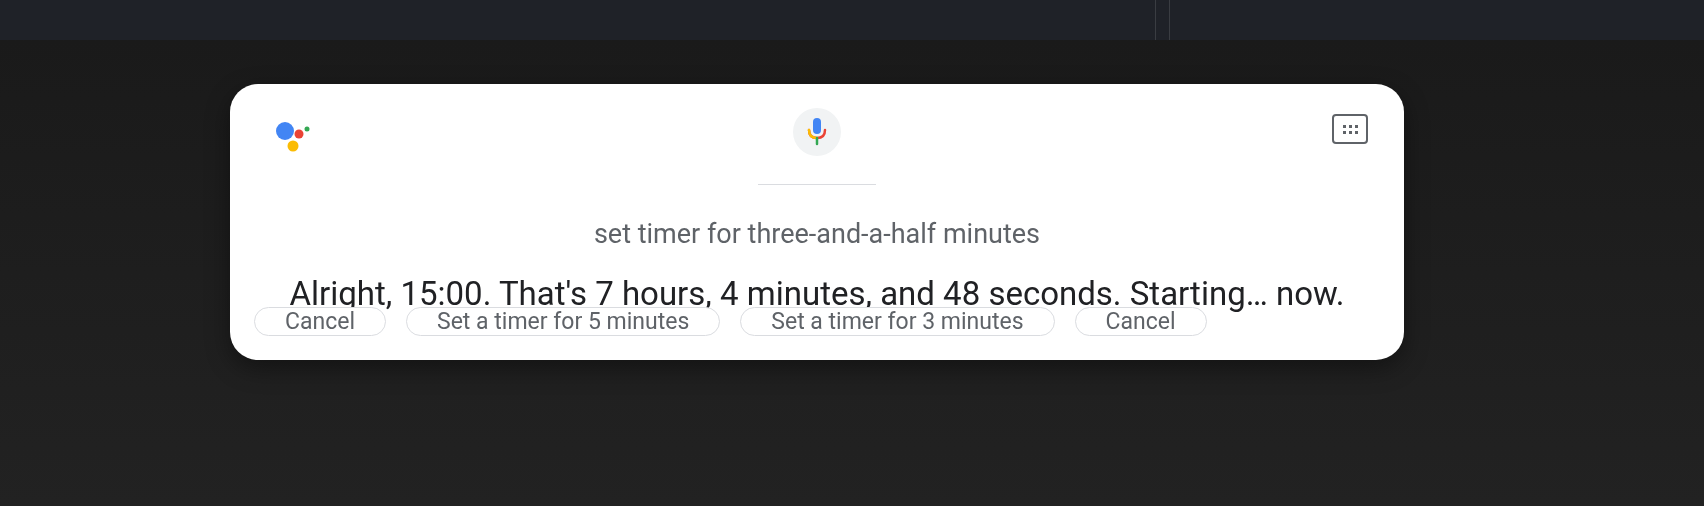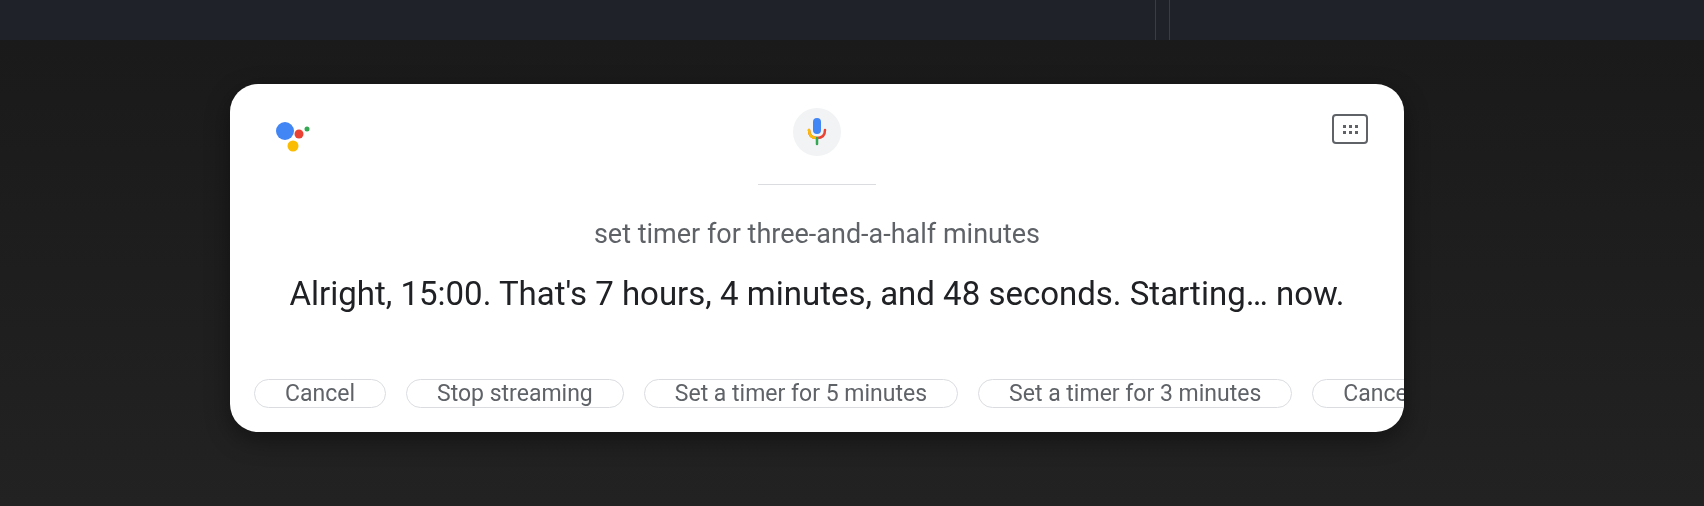--- a/index.html
+++ b/index.html
@@ -43,21 +43,21 @@
       left: 0;
       right: 0;
       bottom: 0;
       background: linear-gradient(to bottom, #1a1a1a 0%, #222 100%);
     }
     .assistant-card {
       position: absolute;
       top: 84px;
       left: 230px;
       width: 1174px;
-      height: 348px;
+      height: 276px;
       background: #fff;
       border-radius: 28px;
       box-shadow: 0 8px 24px rgba(0,0,0,0.4);
       overflow: hidden;
     }
     .card-header {
       position: relative;
       height: 102px;
       width: 100%;
     }
@@ -192,18 +192,17 @@
       </div>
     </div>
     <div class="header-divider"></div>
   </div>
 
   <div class="query-text">set timer for three-and-a-half minutes</div>
   <div class="response-text">Alright, 15:00. That's 7 hours, 4 minutes, and 48 seconds. Starting… now.</div>
 
   <div class="suggestion-row">
     <button class="suggestion-chip">Cancel</button>
-    <button class="suggestion-chip">Stop streaming</button>
     <button class="suggestion-chip">Set a timer for 5 minutes</button>
     <button class="suggestion-chip">Set a timer for 3 minutes</button>
     <button class="suggestion-chip">Cancel</button>
   </div>
 </div>
 
 </body></html>

